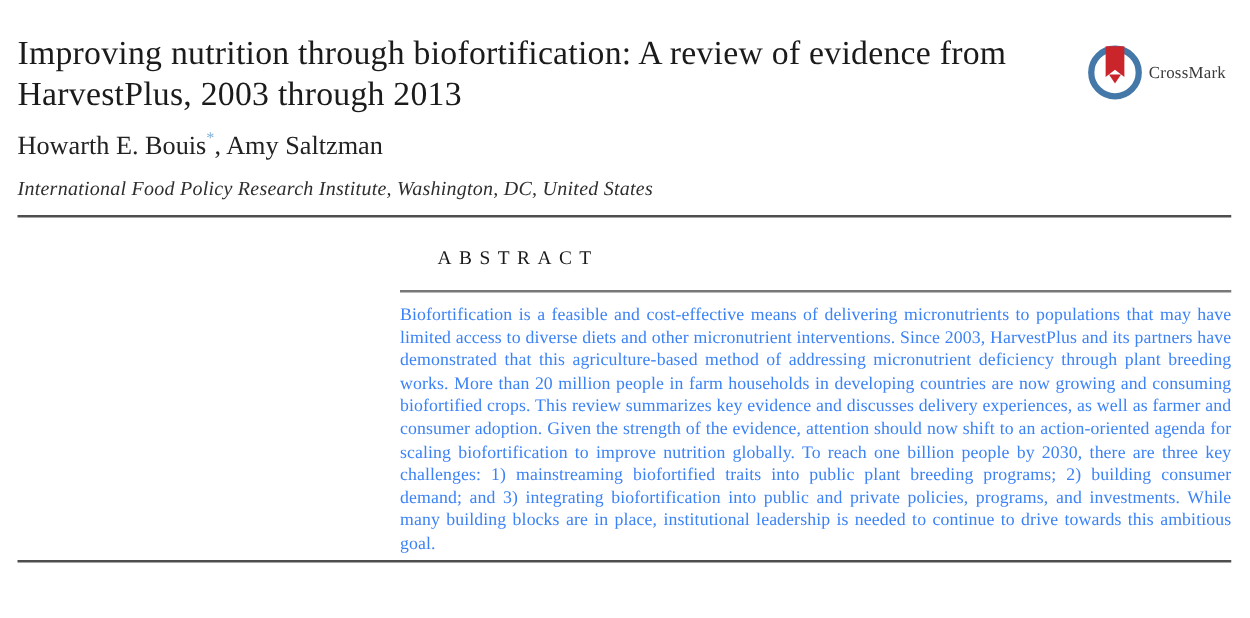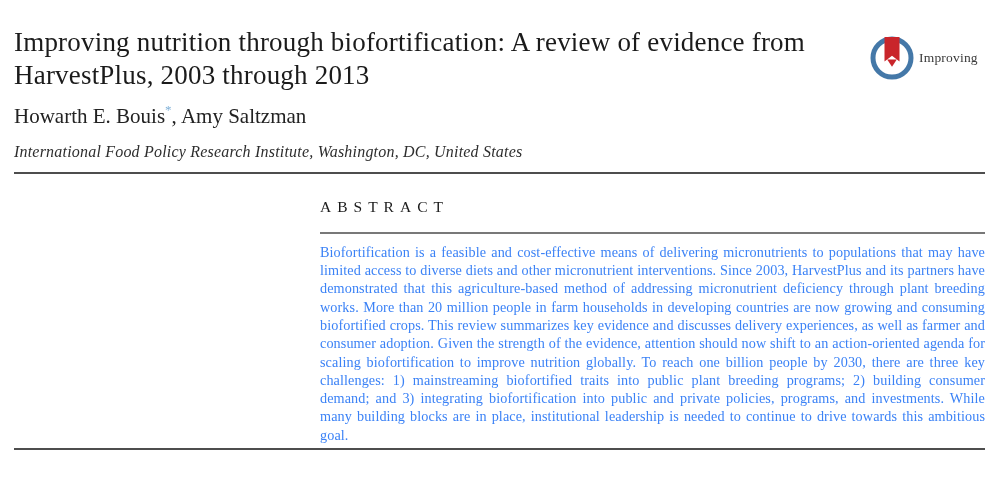--- a/index.html
+++ b/index.html
@@ -54,20 +54,21 @@
   .rule-full-top {
     position: absolute; left: 14px; top: 172px;
     width: 971px; height: 2px; background: #4e4e4e;
   }
 
   
   .abstract-col { position: absolute; left: 320px; top: 198px; width: 665px; }
   .abstract-heading {
     font-size: 15.5px; letter-spacing: 6px; color: #1a1a1a;
     font-weight: 400;
+    margin-left: 30px;
   }
   .abstract-rule {
     margin-top: 16px; height: 1.8px; background: #787878; width: 665px;
   }
   .abstract-body {
     margin-top: 9px;
     font-size: 14.2px; line-height: 18.3px;
     text-align: justify; color: #3b82f6;
     letter-spacing: 0.1px;
   }
@@ -88,21 +89,21 @@
     </h1>
 
   <div class="crossmark">
     <span class="cm-icon">
       <svg viewBox="0 0 46 46" width="46" height="46" aria-hidden="true">
         <circle cx="23" cy="23" r="19" fill="#ffffff" stroke="#4478a8" stroke-width="5"></circle>
         <path d="M15.5 2 H30.5 V26.5 L23 20.8 L15.5 26.5 Z" fill="#c9252b"></path>
         <path d="M18.2 24.6 H27.8 L23 31.8 Z" fill="#c9252b"></path>
       </svg>
     </span>
-    <span class="cm-label">Improving</span>
+    <span class="cm-label">CrossMark</span>
   </div>
 
   <div class="authors"><span>Howarth E. Bouis</span><span class="marker" style="color:#7fb0d8">*</span><span>, </span><span>Amy Saltzman</span></div>
 
   <div class="affiliation">International Food Policy Research Institute, Washington, DC, United States</div>
 
   <div class="rule-full-top"></div>
 
   <div class="abstract-col">
     <div class="abstract-heading">ABSTRACT</div>

